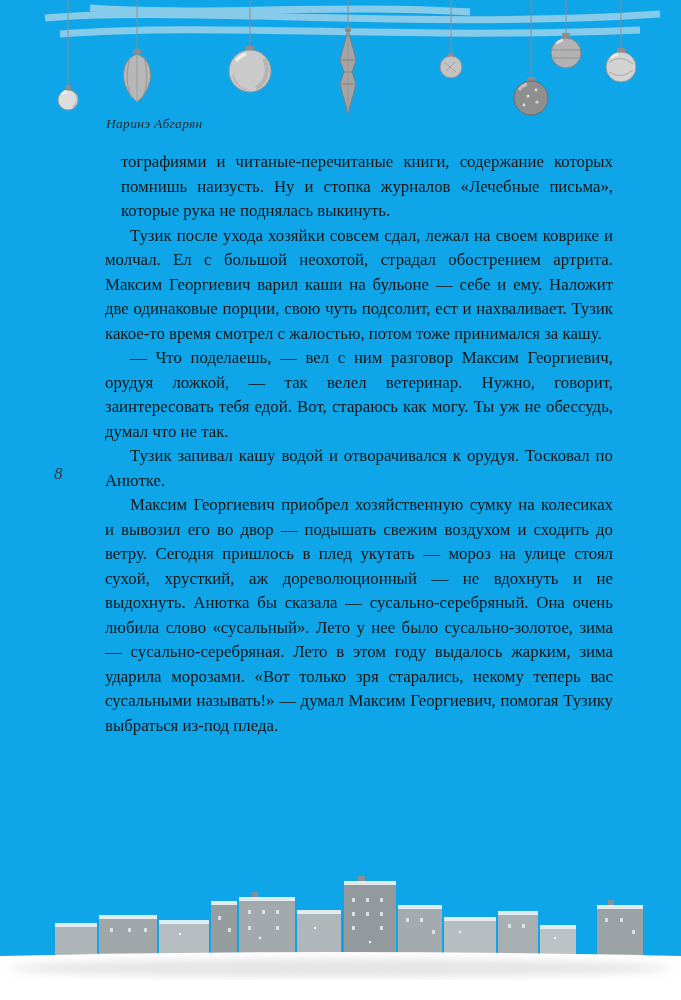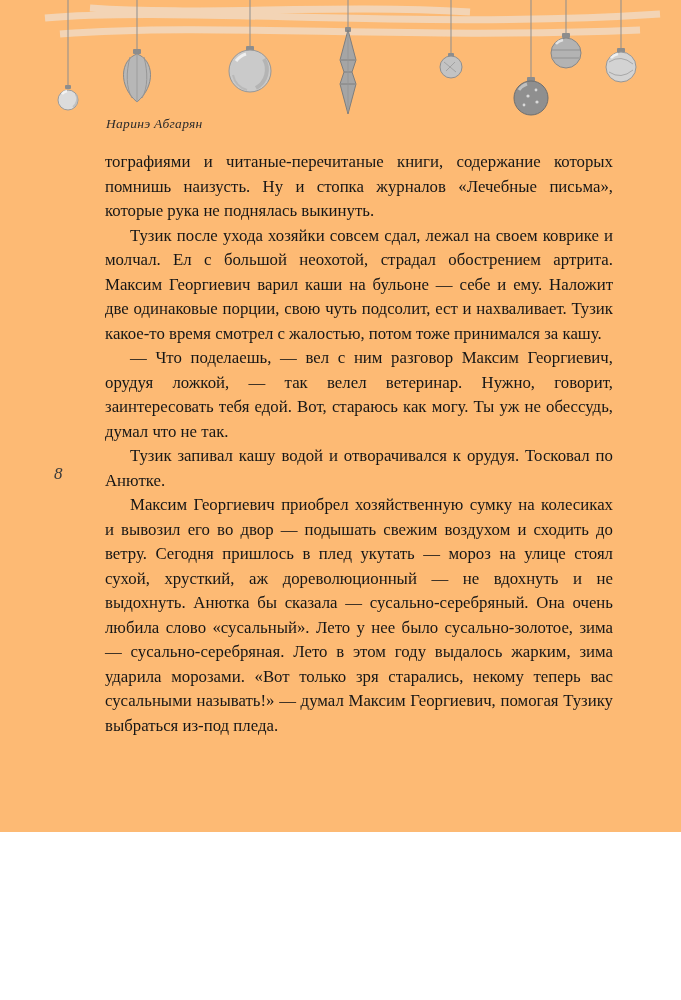--- a/index.html
+++ b/index.html
@@ -1,20 +1,20 @@
 <!DOCTYPE html>
 <html lang="ru"><head>
 <meta charset="utf-8">
 <style>
   html, body { margin: 0; padding: 0; background: #ffffff; }
   .page {
     position: relative;
     width: 681px;
-    height: 832px;
-    background: #fdba74;
+    height: 1000px;
+    background: #0ea5e9;
     overflow: hidden;
     font-family: "Liberation Serif", serif;
   }
   .top-deco { position: absolute; top: 0; left: 0; }
   .bottom-deco { position: absolute; top: 868px; left: 0; }
   .author {
     position: absolute;
     left: 106px;
     top: 116px;
     font-style: italic;
@@ -36,21 +36,21 @@
     top: 150px;
     width: 508px;
     font-size: 16.8px;
     line-height: 24.5px;
     color: #161616;
     text-align: justify;
     hyphens: auto;
     -webkit-hyphens: auto;
   }
   .text-block p { margin: 0; text-indent: 25px; }
-  .text-block p.no-indent { text-indent: 0; }
+  .text-block p.no-indent { text-indent: 0; margin-left: 16px; }
 </style>
 </head>
 <body>
 
 <div class="page">
 
   <svg class="top-deco" width="681" height="132" viewBox="0 0 681 132">
 
     <g stroke="#ebebeb" stroke-width="7" fill="none" opacity="0.55">
       <path d="M45,18 C180,6 420,30 660,14"></path>

